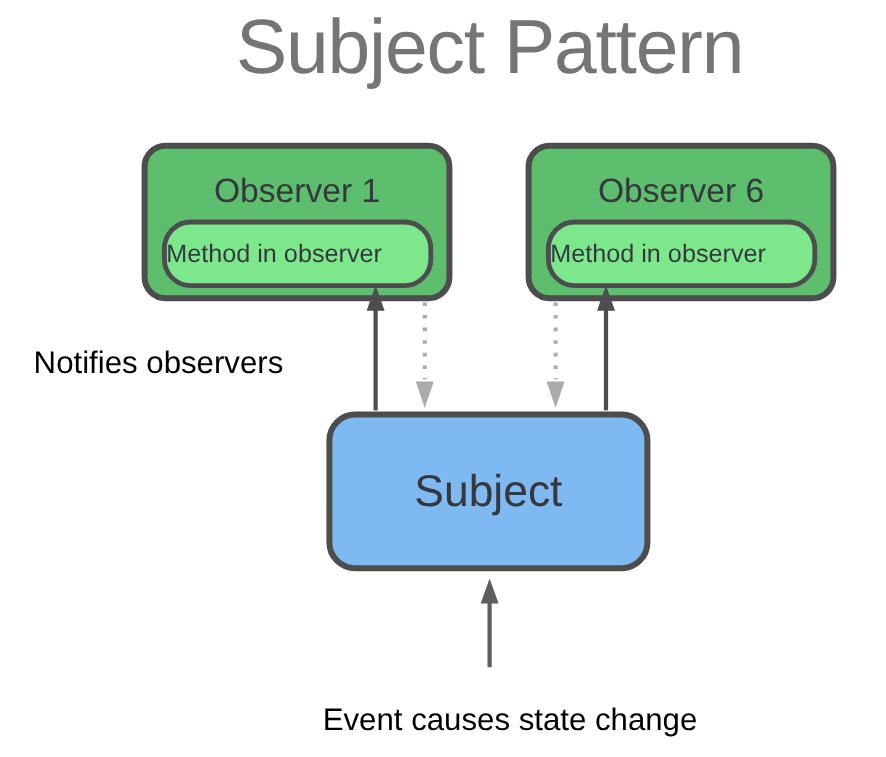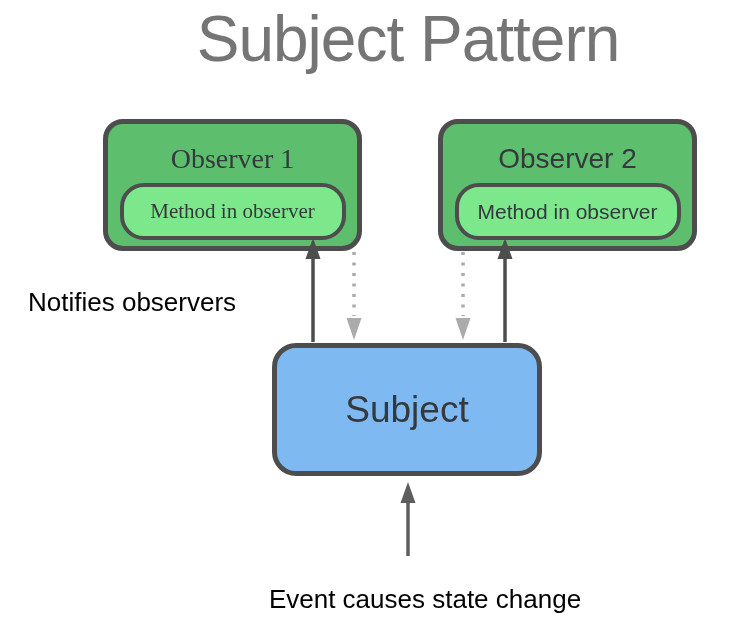--- a/index.html
+++ b/index.html
@@ -33,21 +33,21 @@
     box-sizing: border-box;
     border: 5px solid var(--border-dark, #4d4d4d);
   }
   .observer {
     top: 119px;
     width: 259px;
     height: 132px;
     border-radius: 20px;
     background: var(--box-green, #5dbe6e);
   }
-  .observer-1 { left: 103px; font-family: Liberation Serif, serif; }
+  .observer-1 { left: 118px; }
   .observer-2 { left: 438px; }
   .node-label {
     position: absolute;
     top: 20px;
     left: 0;
     width: 100%;
     text-align: center;
     font-size: 28px;
     line-height: 30px;
     color: var(--label-dark, #35393d);
@@ -58,21 +58,21 @@
     top: 59px;
     transform: translateX(-50%);
     box-sizing: border-box;
     width: 226px;
     height: 57px;
     border: 4px solid var(--border-dark, #4d4d4d);
     border-radius: 24px;
     background: var(--method-green, #7ce88b);
     display: flex;
     align-items: center;
-    justify-content: center;
+    justify-content: flex-start;
   }
   .method-label {
     font-size: 21px;
     color: var(--label-dark, #35393d);
     white-space: nowrap;
   }
   .subject {
     left: 272px;
     top: 343px;
     width: 270px;
@@ -122,21 +122,21 @@
   <h1 class="title">Subject Pattern</h1>
 
   <div class="node observer observer-1">
     <div class="node-label">Observer 1</div>
     <div class="method-box">
       <span class="method-label">Method in observer</span>
     </div>
   </div>
 
   <div class="node observer observer-2">
-    <div class="node-label">Observer 2</div>
+    <div class="node-label">Observer 6</div>
     <div class="method-box">
       <span class="method-label">Method in observer</span>
     </div>
   </div>
 
   <div class="node subject">
     <span class="subject-label">Subject</span>
   </div>
 
   <svg class="arrow-layer" viewBox="0 0 738 631" xmlns="http://www.w3.org/2000/svg">

